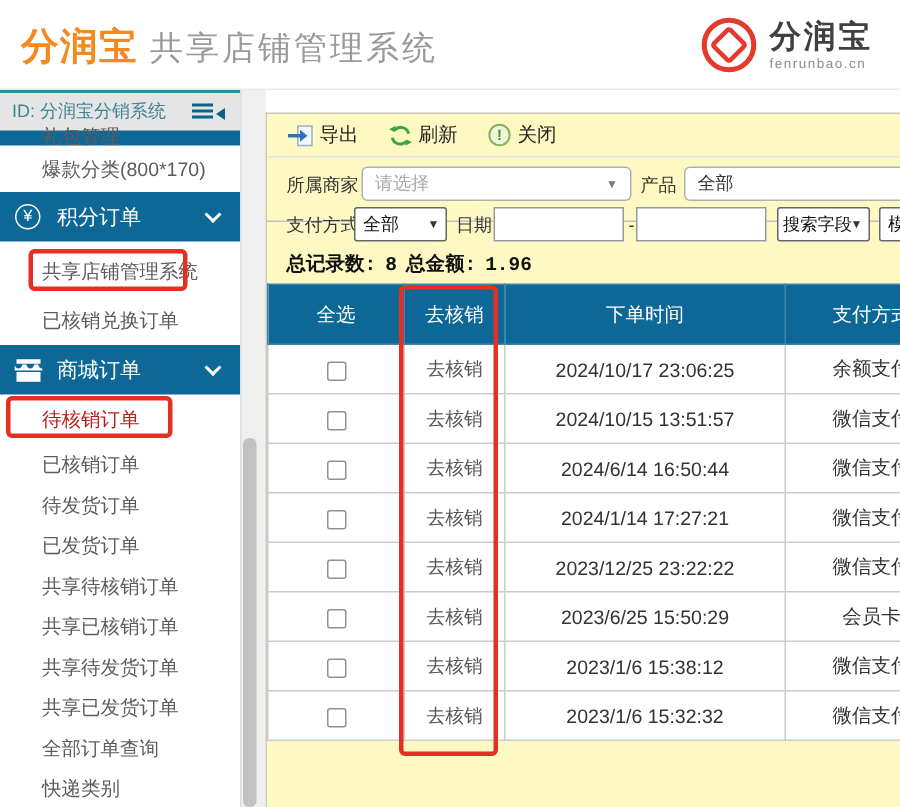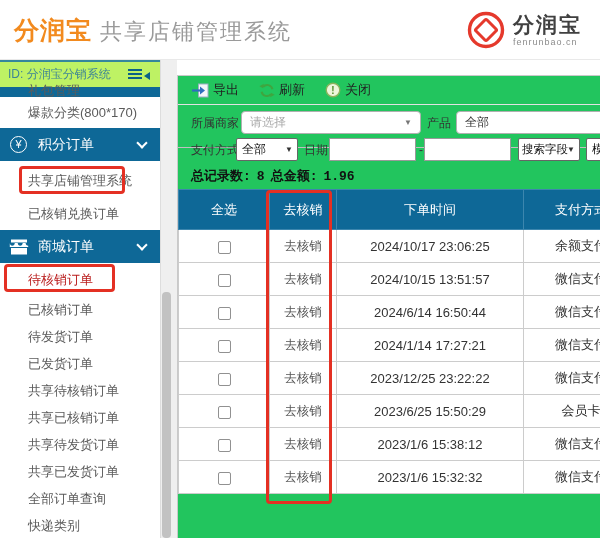--- a/index.html
+++ b/index.html
@@ -11,39 +11,39 @@
   .brand-wrap{position:absolute;left:14px;top:14px;display:flex;align-items:baseline;}
   .brand{font-size:25px;font-weight:bold;color:#f28a1e;letter-spacing:1px;}
   .subtitle{font-size:22px;color:#9a9a9a;margin-left:8px;letter-spacing:2px;}
   .logo-wrap{position:absolute;left:466px;top:10px;display:flex;align-items:center;}
   .logo-txt{margin-left:7px;display:flex;flex-direction:column;}
   .logo-name{font-size:21px;font-weight:bold;color:#404040;letter-spacing:2px;line-height:24px;}
   .logo-domain{font-size:9px;color:#8c8c8c;letter-spacing:1px;}
 
   
   .sidebar{position:absolute;left:0;top:60px;width:160px;height:478px;background:#fff;overflow:hidden;}
-  .id-bar{position:absolute;left:0;top:0;width:160px;height:27px;background:#bef264;border-top:2px solid #35879c;color:#3d8496;font-size:12px;line-height:25px;padding-left:8px;}
+  .id-bar{position:absolute;left:0;top:0;width:160px;height:27px;background:#e5e5e5;border-top:2px solid #35879c;color:#3d8496;font-size:12px;line-height:25px;padding-left:8px;}
   .collapse-ic{position:absolute;right:10px;top:7px;width:22px;height:13px;}
   .collapse-ic i{display:block;width:14px;height:2px;background:#0a6187;margin-bottom:2px;}
   .collapse-ic s{position:absolute;right:0;top:3px;width:0;height:0;border-top:4px solid transparent;border-bottom:4px solid transparent;border-right:6px solid #0a6187;}
   .blue-strip{position:absolute;left:0;top:27px;width:160px;height:10px;background:#0e6897;z-index:1;}
   .side-item{position:absolute;left:0;width:160px;padding-left:28px;font-size:13px;color:#5b5b5b;white-space:nowrap;z-index:2;cursor:pointer;}
   .side-item.active{color:#b91c1c;}
   .side-section{position:absolute;left:0;width:160px;background:#0e6897;color:#fff;font-size:14px;z-index:2;cursor:pointer;}
   .sec-label{position:absolute;left:38px;top:0;line-height:inherit;}
   .yen-ic{position:absolute;left:10px;top:50%;margin-top:-9px;width:17px;height:17px;border:1.5px solid #fff;border-radius:50%;color:#fff;font-size:11px;line-height:15px;text-align:center;}
   .store-ic{position:absolute;left:9px;top:50%;margin-top:-8px;width:20px;height:16px;}
   .chev{position:absolute;right:14px;top:50%;margin-top:-6px;width:8px;height:8px;border-right:2px solid #fff;border-bottom:2px solid #fff;transform:rotate(45deg);}
 
   
   .gutter{position:absolute;left:160px;top:60px;width:17px;height:478px;background:#efefef;border-left:1px solid #ddd;}
   .scroll-thumb{position:absolute;left:162px;top:292px;width:9px;height:246px;background:#c2c2c2;border-radius:4px;}
 
   
-  .main-panel{position:absolute;left:177px;top:75px;width:423px;height:463px;background:#22c55e;border-left:1px solid #c9c9c9;border-top:1px solid #c9c9c9;overflow:hidden;}
+  .main-panel{position:absolute;left:177px;top:75px;width:423px;height:463px;background:#fef9c3;border-left:1px solid #c9c9c9;border-top:1px solid #c9c9c9;overflow:hidden;}
   .toolbar{position:absolute;left:0;top:0;width:423px;height:28px;display:flex;align-items:center;padding-left:14px;gap:20px;}
   .tool-btn{display:flex;align-items:center;gap:4px;font-size:13px;color:#222;cursor:pointer;}
   .filter-area{position:absolute;left:0;top:28px;width:423px;height:44px;border-top:1px solid #e2e2e2;border-bottom:1px solid #c0c0c0;}
   .f-label{position:absolute;font-size:12px;color:#333;line-height:24px;}
   .combo{position:absolute;height:23px;background:#fff;border:1px solid #b0b0b0;border-radius:4px;font-size:12px;line-height:21px;padding-left:8px;}
   .combo .arr{position:absolute;right:8px;top:0;font-size:8px;color:#777;line-height:21px;}
   .sel{position:absolute;height:23px;background:#fff;border:1px solid #666;border-radius:2px;font-size:12px;line-height:21px;padding-left:5px;color:#111;}
   .sel .arr{position:absolute;right:4px;top:0;font-size:8px;color:#333;line-height:21px;}
   .inp{position:absolute;height:23px;background:#fff;border:1px solid #999;font-size:12px;padding:0 4px;outline:none;width:87px;}
   .dash{position:absolute;font-size:12px;color:#333;line-height:24px;}

